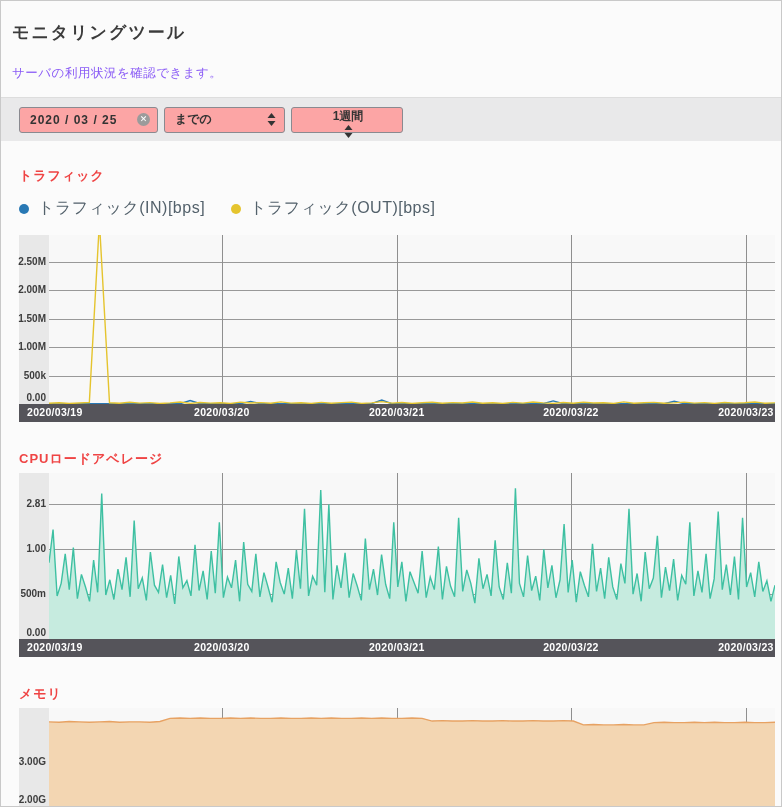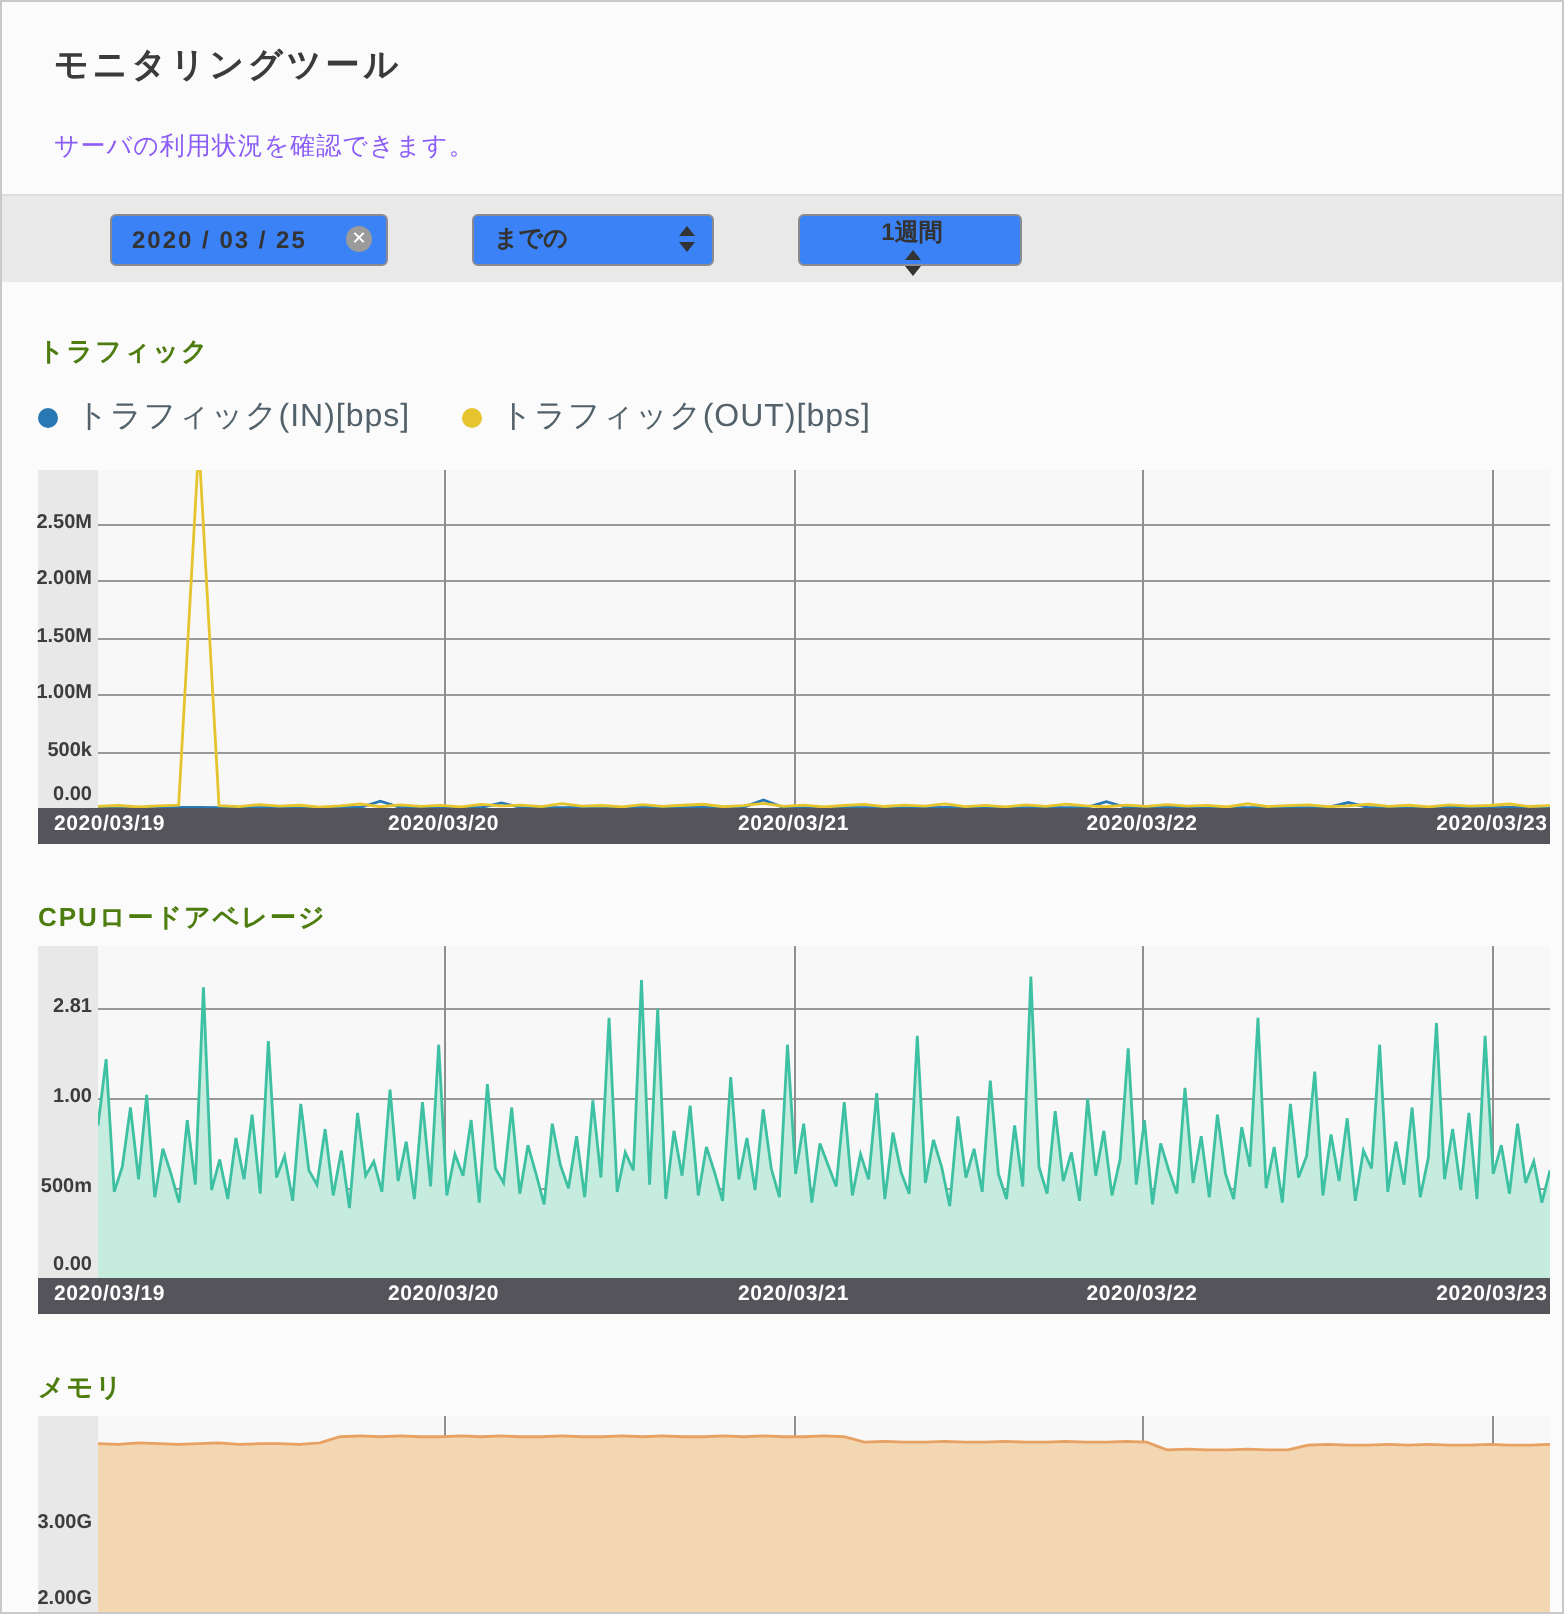--- a/index.html
+++ b/index.html
@@ -9,58 +9,57 @@
   }
   .page{
     width:782px;height:807px;
     box-sizing:border-box;
     border:1px solid #c9c9c9;
     background:#fbfbfb;
     overflow:hidden;
     position:relative;
   }
   
-  .header{padding:20px 18px 0 26px;}
+  .header{padding:20px 18px 0 11px;}
   .page-title{
     font-size:17px;font-weight:bold;color:#3b3b3b;letter-spacing:2px;margin:0;
   }
   .subtitle{
     margin-top:21px;font-size:12.5px;color:#8b5cf6;letter-spacing:0.5px;
   }
   
   .filterbar{
     margin-top:15px;
     background:#e9e9ea;
     border-top:1px solid #dddddd;
     height:43px;
     display:flex;align-items:center;
     padding:0 18px;gap:6px;
     box-sizing:content-box;
   }
   .field{
-    background:#3b82f6;border:1px solid #8a8a90;border-radius:3px;
+    background:#fca5a5;border:1px solid #8a8a90;border-radius:3px;
     height:26px;display:flex;align-items:center;
     font-size:12px;font-weight:bold;color:#333;
     box-sizing:border-box;
-    margin-left:36px;
   }
   .date-field{width:139px;padding:0 7px 0 10px;justify-content:space-between;letter-spacing:1px;}
   .clear-btn{
     width:13px;height:13px;border-radius:50%;background:#9b9b9b;
     color:#fff;font-size:9px;line-height:13px;text-align:center;
     font-weight:bold;cursor:pointer;flex:0 0 auto;letter-spacing:0;
   }
   .select-field{padding:0 8px 0 10px;justify-content:space-between;cursor:pointer;}
   .select-until{width:121px;}
   .select-period{width:112px;flex-direction:column;}
   .arrows{display:block;flex:0 0 auto;}
   
   .charts{padding:0 7px 0 18px;}
   .chart-title{
-    font-size:13px;font-weight:bold;color:#4d7c0f;letter-spacing:1px;
+    font-size:13px;font-weight:bold;color:#ef4444;letter-spacing:1px;
   }
   .t-title{margin-top:26px;}
   .legend{display:flex;align-items:center;gap:26px;margin:13px 0 16px 0;}
   .legend-item{display:flex;align-items:center;gap:9px;font-size:16px;color:#53616b;letter-spacing:0.5px;}
   .legend-dot{width:10px;height:10px;border-radius:50%;flex:0 0 auto;}
   .chart-body{margin-top:0;}
   .c2 .chart-title,.c3 .chart-title{margin-top:28px;margin-bottom:0;}
   .chart-frame{display:flex;margin-top:5px;}
   .c1 .chart-frame{margin-top:0;}
   .y-gutter{

